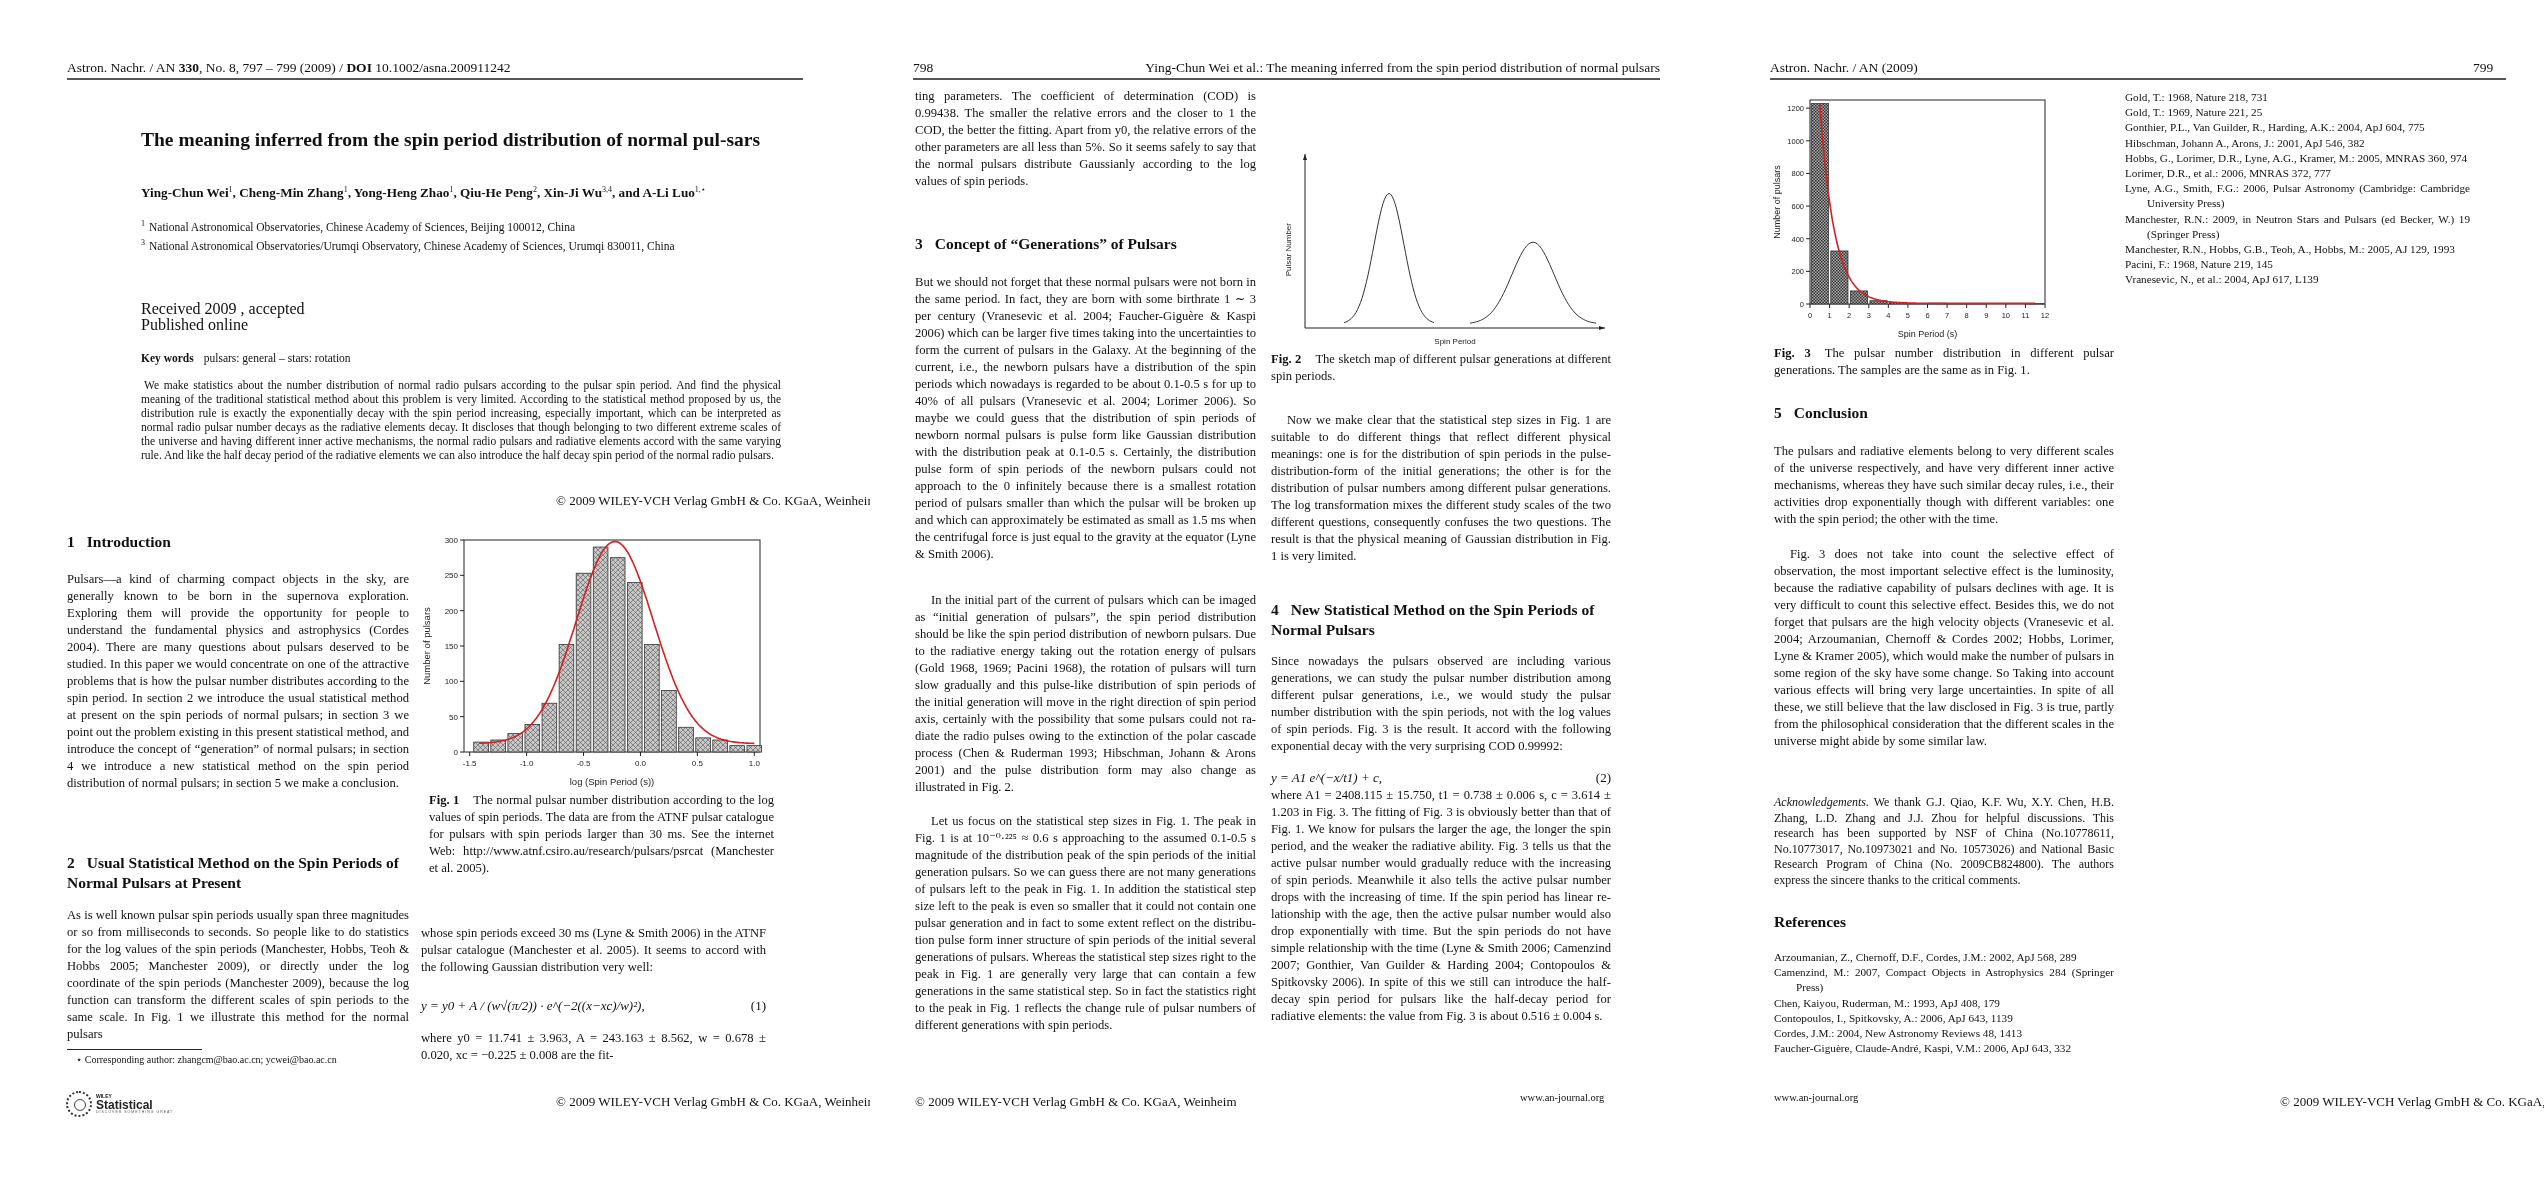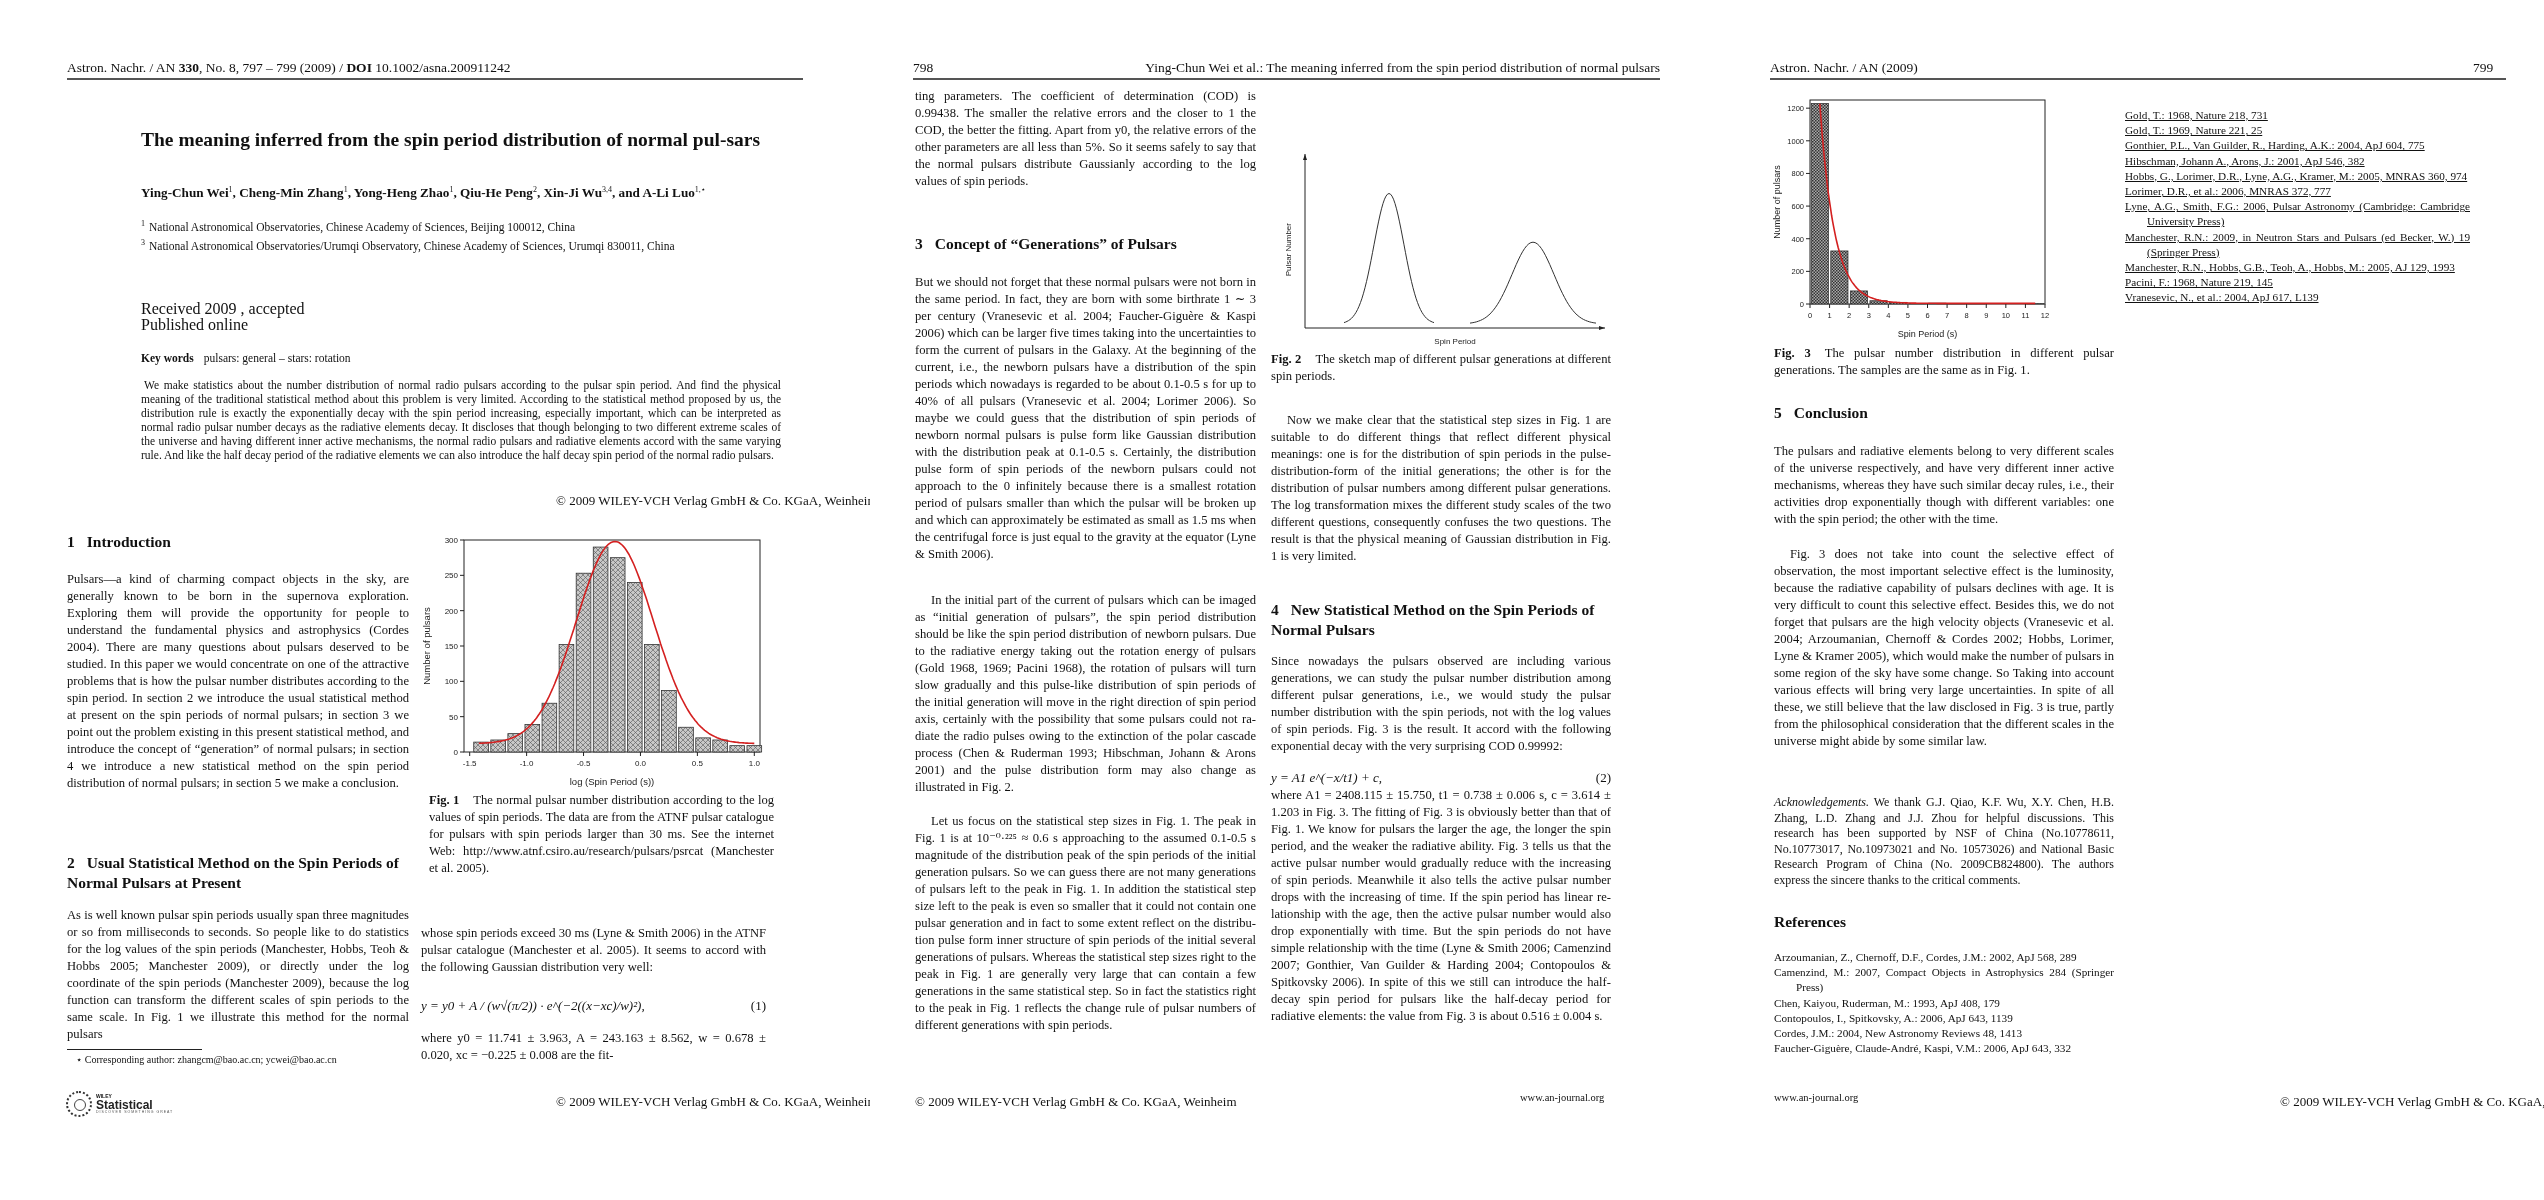--- a/index.html
+++ b/index.html
@@ -307,21 +307,21 @@
 
   <div class="sec-head" style="left:34px; top:912px;">References</div>
   <div class="refs" style="left:34px; top:950px; width:340px;" id="refs-left">
       <div class="ref">Arzoumanian, Z., Chernoff, D.F., Cordes, J.M.: 2002, ApJ 568, 289</div>
       <div class="ref">Camenzind, M.: 2007, Compact Objects in Astrophysics 284 (Springer Press)</div>
       <div class="ref">Chen, Kaiyou, Ruderman, M.: 1993, ApJ 408, 179</div>
       <div class="ref">Contopoulos, I., Spitkovsky, A.: 2006, ApJ 643, 1139</div>
       <div class="ref">Cordes, J.M.: 2004, New Astronomy Reviews 48, 1413</div>
       <div class="ref">Faucher-Giguère, Claude-André, Kaspi, V.M.: 2006, ApJ 643, 332</div>
     </div>
-  <div class="refs" style="left:385px; top:108px; width:345px;text-decoration:underline;" id="refs-right">
+  <div class="refs" style="left:385px; top:90px; width:345px;" id="refs-right">
       <div class="ref">Gold, T.: 1968, Nature 218, 731</div>
       <div class="ref">Gold, T.: 1969, Nature 221, 25</div>
       <div class="ref">Gonthier, P.L., Van Guilder, R., Harding, A.K.: 2004, ApJ 604, 775</div>
       <div class="ref">Hibschman, Johann A., Arons, J.: 2001, ApJ 546, 382</div>
       <div class="ref">Hobbs, G., Lorimer, D.R., Lyne, A.G., Kramer, M.: 2005, MNRAS 360, 974</div>
       <div class="ref">Lorimer, D.R., et al.: 2006, MNRAS 372, 777</div>
       <div class="ref">Lyne, A.G., Smith, F.G.: 2006, Pulsar Astronomy (Cambridge: Cambridge University Press)</div>
       <div class="ref">Manchester, R.N.: 2009, in Neutron Stars and Pulsars (ed Becker, W.) 19 (Springer Press)</div>
       <div class="ref">Manchester, R.N., Hobbs, G.B., Teoh, A., Hobbs, M.: 2005, AJ 129, 1993</div>
       <div class="ref">Pacini, F.: 1968, Nature 219, 145</div>

